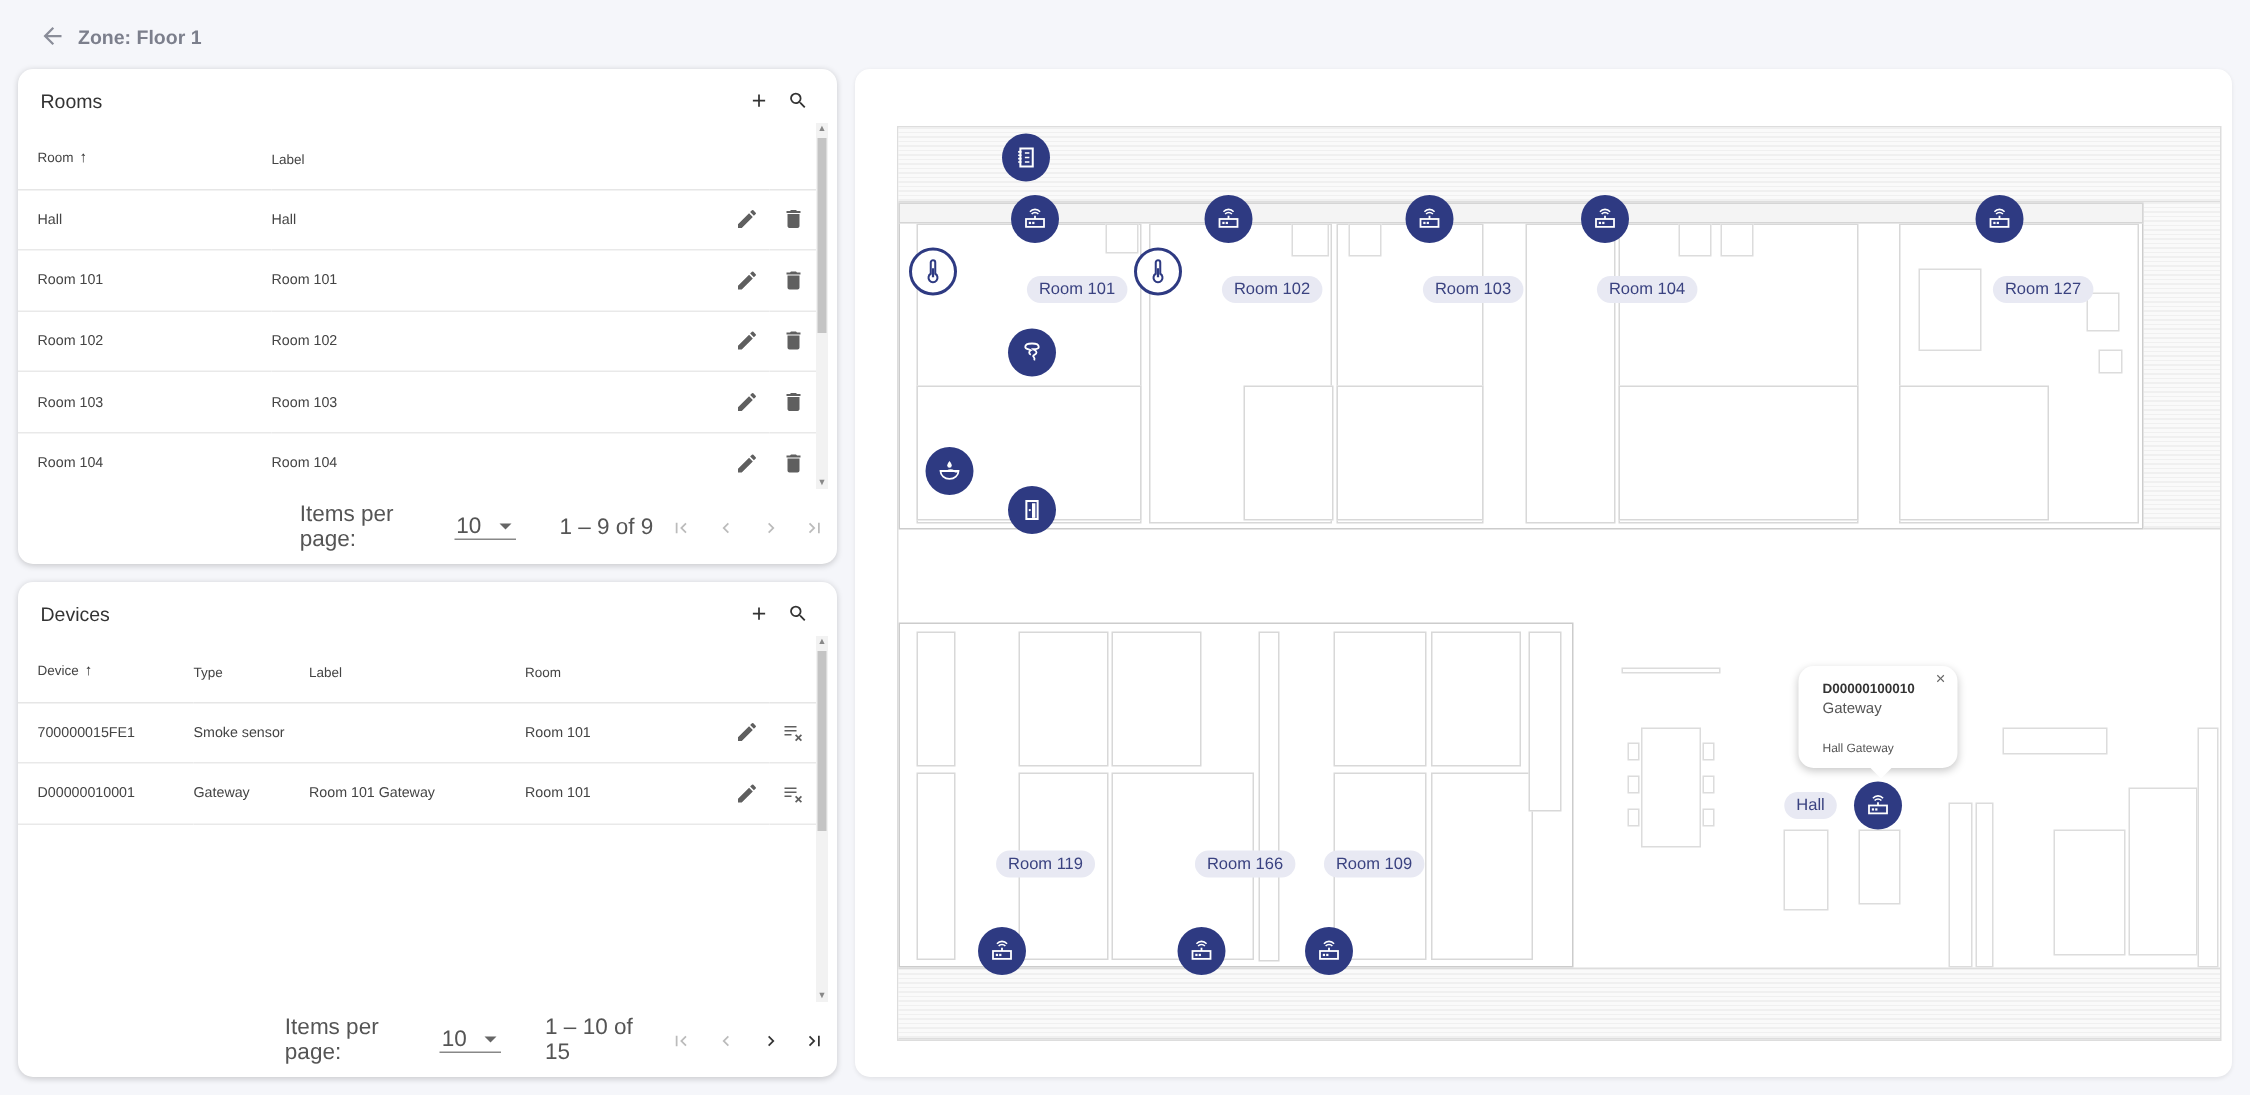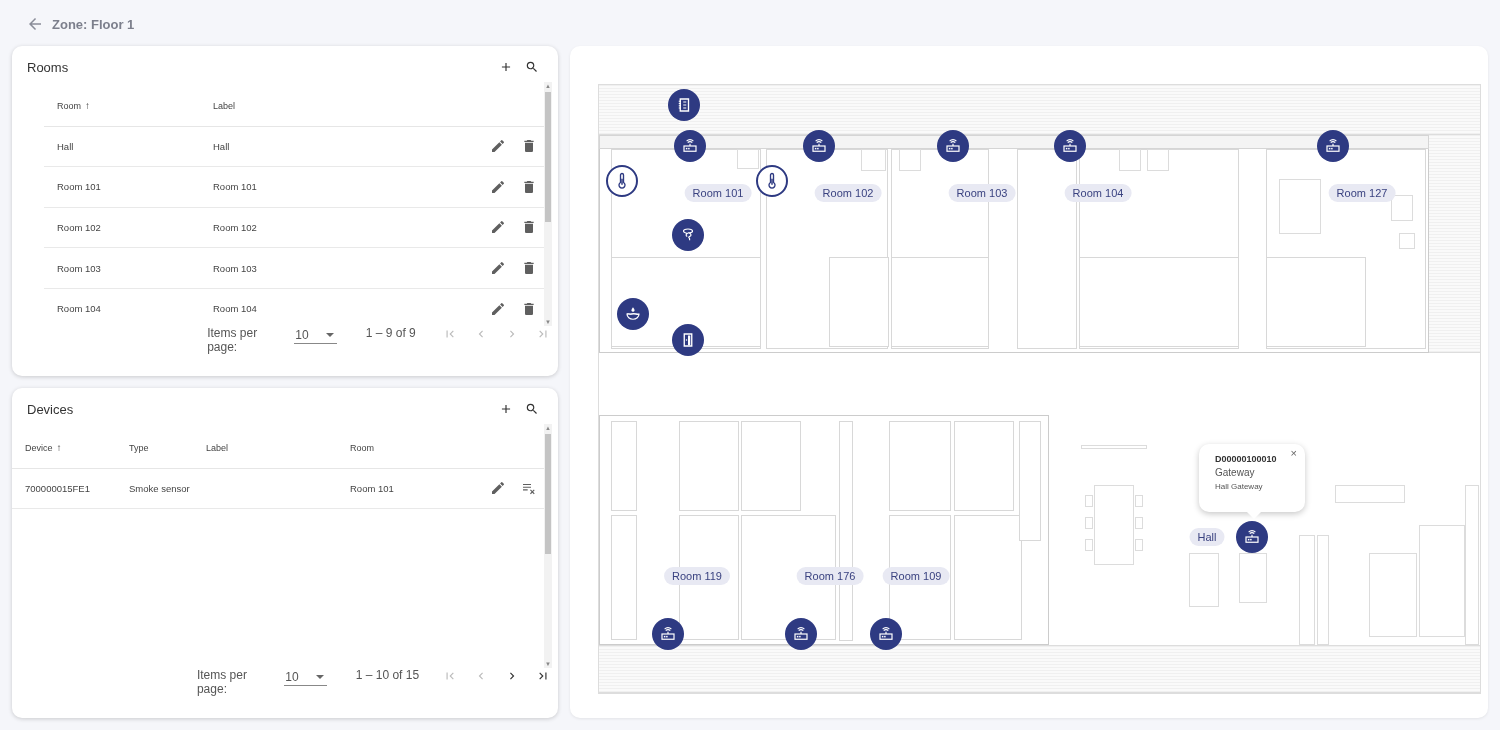--- a/index.html
+++ b/index.html
@@ -14,34 +14,34 @@
   .rooms-card { left: 12px; top: 46px; width: 546px; height: 330px; }
   .devices-card { left: 12px; top: 388px; width: 546px; height: 330px; }
   .map-card { left: 570px; top: 46px; width: 918px; height: 672px; box-shadow: 0 1px 3px rgba(0,0,0,0.08); }
 
   .card-header { height: 42px; display: flex; align-items: center; padding: 0 14px 0 15px; }
   .card-title { font-size: 13px; color: #333; flex: 1; }
   .hdr-btn { width: 24px; height: 24px; display: flex; align-items: center; justify-content: center; cursor: pointer; margin-left: 2px; }
   .hdr-btn svg { width: 14px; height: 14px; }
 
   .table-wrap { position: absolute; left: 0; top: 40px; right: 14px; bottom: 50px; overflow: hidden; }
-  .rooms-card .table-wrap { top: 40px; bottom: 50px; margin-left: 32px; }
+  .rooms-card .table-wrap { top: 40px; bottom: 50px; }
   table { width: 100%; border-collapse: collapse; font-size: 9.5px; color: #444; }
   th { text-align: left; font-weight: normal; color: #444; height: 40px; font-size: 9px; border-bottom: 1px solid #e6e6e6; padding: 0; }
   td { height: 40.6px; border-bottom: 1px solid #e9e9e9; padding: 0; }
   .c1 { padding-left: 13px; }
   .sort-arrow { display: inline-block; margin-left: 4px; font-size: 10px; color: #333; }
   .act { width: 31px; text-align: center; }
   .act svg { width: 16px; height: 16px; vertical-align: middle; cursor: pointer; }
 
   .scrollbar { position: absolute; right: 6px; width: 8px; background: #f2f2f2; }
   .scroll-thumb { position: absolute; left: 1px; right: 1px; background: #c4c4c4; }
   .scroll-arr { position: absolute; left: 0; width: 8px; text-align: center; font-size: 6px; color: #888; line-height: 8px; }
 
-  .paginator { position: absolute; left: 0; right: 0; bottom: 0; height: 50px; display: flex; font-size: 12px; color: #555; }
+  .paginator { position: absolute; left: 0; right: 0; bottom: 0; height: 50px; display: flex; align-items: center; font-size: 15px; color: #555; }
   .ipp-label { margin-right: 7px; }
   .ipp-select { width: 44px; border-bottom: 1px solid #888; height: 18px; display: flex; align-items: center; justify-content: space-between; padding: 0 1px; cursor: pointer; }
   .ipp-caret { width: 0; height: 0; border-left: 4px solid transparent; border-right: 4px solid transparent; border-top: 4px solid #666; margin-right: 2px; }
   .range { margin-left: 30px; width: 72px; }
   .pg-btn { width: 32px; text-align: center; cursor: pointer; }
   .pg-btn svg { width: 14px; height: 14px; vertical-align: middle; }
 
   
   .plan { position: absolute; left: 28px; top: 38px; width: 883px; height: 610px; border: 1px solid #ddd; background: #fff; }
   .balcony { position: absolute; background: repeating-linear-gradient(to bottom, #f0f0f0 0px, #f0f0f0 1px, #fafafa 1px, #fafafa 3px); border-bottom: 1px solid #ddd; }
@@ -51,21 +51,21 @@
 
   .room-label { position: absolute; background: #e8e9f3; color: #3a4280; font-size: 11px; padding: 3px 8px; border-radius: 10px; white-space: nowrap; cursor: pointer; transform: translate(-50%, -50%); }
   .marker { position: absolute; width: 32px; height: 32px; border-radius: 50%; background: #2e3a82; display: flex; align-items: center; justify-content: center; transform: translate(-50%, -50%); cursor: pointer; }
   .marker.outline { background: #fff; border: 2px solid #2e3a82; }
   .marker svg { width: 18px; height: 18px; }
 
   .popup { position: absolute; left: 629px; top: 398px; width: 106px; height: 68px; background: #fff; border-radius: 10px; box-shadow: 0 2px 6px rgba(0,0,0,0.22); padding: 10px 0 0 16px; }
   .popup:after { content: ""; position: absolute; left: 48px; bottom: -7px; width: 0; height: 0; border-left: 7px solid transparent; border-right: 7px solid transparent; border-top: 7px solid #fff; }
   .pop-id { font-size: 9px; font-weight: bold; color: #333; }
   .pop-type { font-size: 10px; color: #555; margin-top: 3px; }
-  .pop-label { font-size: 8px; color: #555; margin-top: 4px; }
+  .pop-label { font-size: 8px; color: #555; margin-top: 16px; }
   .pop-close { position: absolute; right: 8px; top: 3px; font-size: 11px; color: #666; cursor: pointer; }
 </style>
 </head>
 <body>
 
 <div class="topbar">
   <svg class="back-arrow" viewBox="0 0 24 24">
       <path d="M20 11H7.83l5.59-5.59L12 4l-8 8 8 8 1.41-1.41L7.83 13H20v-2z" fill="#8a8d99"></path>
     </svg>
   <span class="page-title">Zone: Floor 1</span>
@@ -201,20 +201,32 @@
           <th>Room</th>
           <th class="act"></th>
             <th class="act"></th>
         </tr>
       </thead>
       <tbody>
         <tr>
           <td class="c1">700000015FE1</td>
           <td>Smoke sensor</td>
           <td></td>
+          <td>Room 101</td>
+          <td class="act"><svg viewBox="0 0 24 24">
+                <path d="M3 17.25V21h3.75L17.81 9.94l-3.75-3.75L3 17.25zM20.71 7.04a1 1 0 000-1.41l-2.34-2.34a1 1 0 00-1.41 0l-1.83 1.83 3.75 3.75 1.83-1.83z" fill="#5f5f5f"></path>
+              </svg></td>
+          <td class="act"><svg viewBox="0 0 24 24">
+                <path d="M3 6h12v1.6H3zM3 10h12v1.6H3zM3 14h7v1.6H3zM13.5 15.5l1.2-1.2 2.3 2.3 2.3-2.3 1.2 1.2-2.3 2.3 2.3 2.3-1.2 1.2-2.3-2.3-2.3 2.3-1.2-1.2 2.3-2.3z" fill="#5f5f5f"></path>
+              </svg></td>
+        </tr>
+        <tr>
+          <td class="c1">D00000010001</td>
+          <td>Gateway</td>
+          <td>Room 101 Gateway</td>
           <td>Room 101</td>
           <td class="act"><svg viewBox="0 0 24 24">
                 <path d="M3 17.25V21h3.75L17.81 9.94l-3.75-3.75L3 17.25zM20.71 7.04a1 1 0 000-1.41l-2.34-2.34a1 1 0 00-1.41 0l-1.83 1.83 3.75 3.75 1.83-1.83z" fill="#5f5f5f"></path>
               </svg></td>
           <td class="act"><svg viewBox="0 0 24 24">
                 <path d="M3 6h12v1.6H3zM3 10h12v1.6H3zM3 14h7v1.6H3zM13.5 15.5l1.2-1.2 2.3 2.3 2.3-2.3 1.2 1.2-2.3 2.3 2.3 2.3-1.2 1.2-2.3-2.3-2.3 2.3-1.2-1.2 2.3-2.3z" fill="#5f5f5f"></path>
               </svg></td>
         </tr>
       </tbody>
     </table>
@@ -308,21 +320,21 @@
     <div class="furn" style="left:820px;top:440px;width:46px;height:112px"></div>
     <div class="furn" style="left:866px;top:400px;width:14px;height:160px"></div>
   </div>
 
   <div class="room-label" style="left:148px;top:147px">Room 101</div>
   <div class="room-label" style="left:278px;top:147px">Room 102</div>
   <div class="room-label" style="left:412px;top:147px">Room 103</div>
   <div class="room-label" style="left:528px;top:147px">Room 104</div>
   <div class="room-label" style="left:792px;top:147px">Room 127</div>
   <div class="room-label" style="left:127px;top:530px">Room 119</div>
-  <div class="room-label" style="left:260px;top:530px">Room 176</div>
+  <div class="room-label" style="left:260px;top:530px">Room 166</div>
   <div class="room-label" style="left:346px;top:530px">Room 109</div>
   <div class="room-label" style="left:637px;top:491px">Hall</div>
 
   <div class="marker" style="left:114px;top:59px">
     <svg viewBox="0 0 24 24">
         <path d="M7 4h11v16H7z" fill="none" stroke="#fff" stroke-width="1.8"></path>
         <path d="M5 7h3M5 10h3M5 13h3M5 16h3M11 8h4M11 12h4M11 16h4" stroke="#fff" stroke-width="1.4"></path>
       </svg>
   </div>
   <div class="marker" style="left:120px;top:100px">

